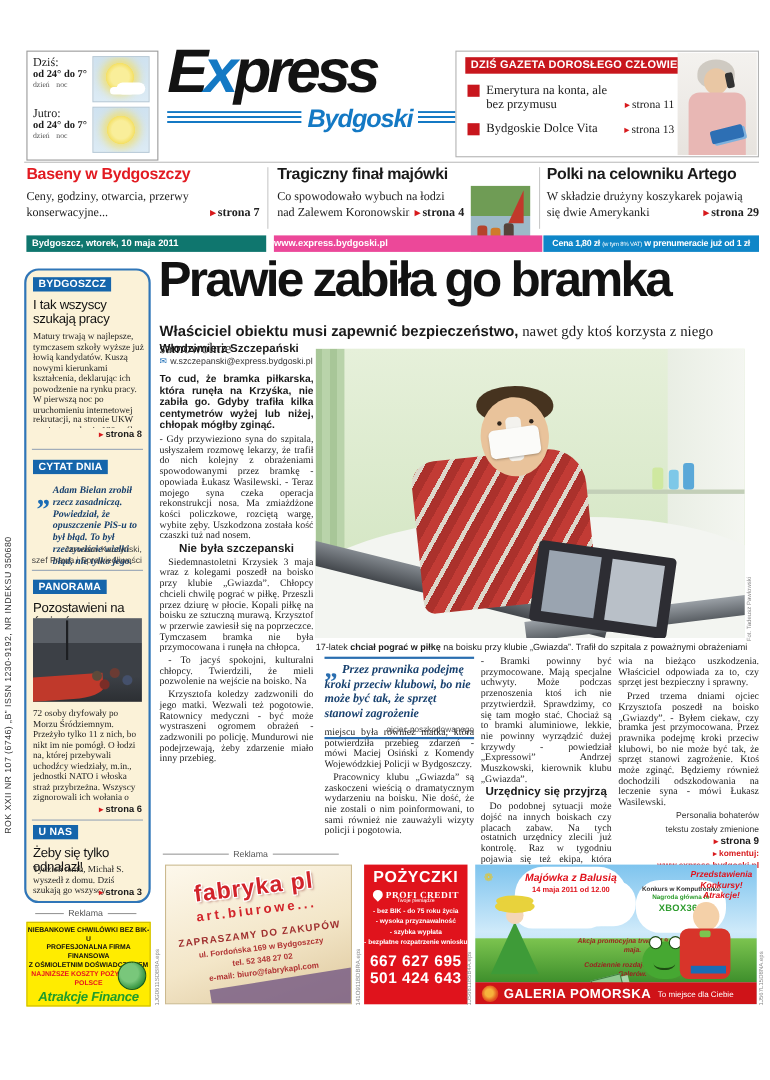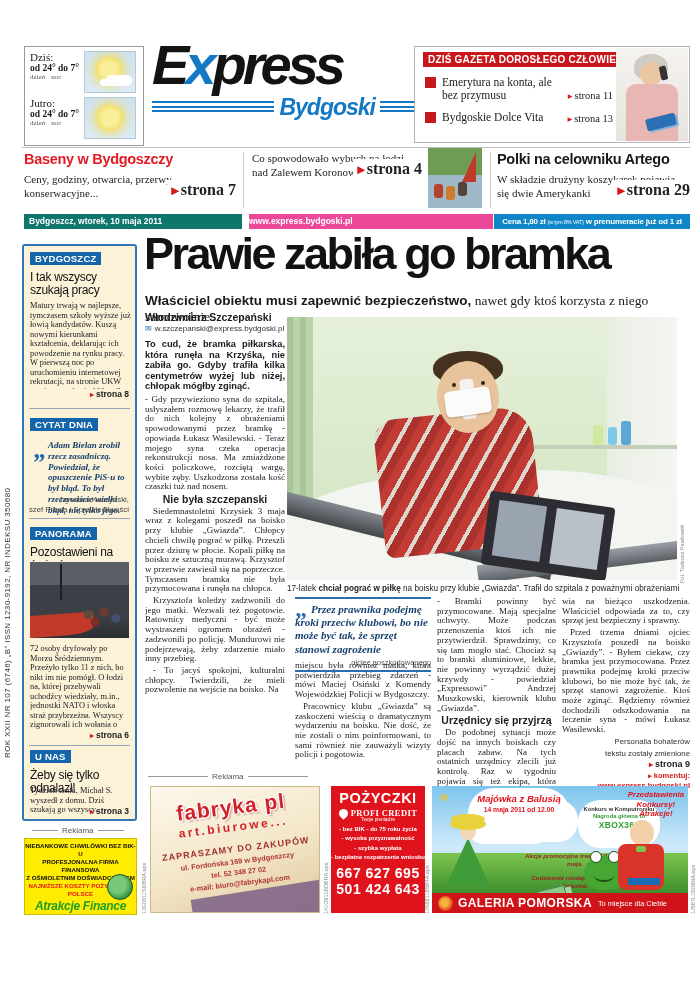--- a/index.html
+++ b/index.html
@@ -44,36 +44,36 @@
   .w-body{position:absolute;left:10px;top:36px;width:52px;height:58px;border-radius:10px 10px 0 0;background:#e8b7b4;}
   .w-phone{position:absolute;left:44px;top:18px;width:7px;height:14px;background:#333;border-radius:2px;transform:rotate(-12deg);}
   .w-card{position:absolute;left:30px;top:68px;width:30px;height:12px;background:#2d6fb4;border-radius:2px;transform:rotate(-14deg);box-shadow:2px 2px 0 #7fb2dd;}
   
   .rule-h{background:#bdbdbd;height:1px;}
   .tdiv{width:1px;height:56px;background:#c9c9c9;top:152px;}
   .teaser{top:151px;}
   .t-title{font-size:14.5px;font-weight:bold;letter-spacing:-.3px;margin-bottom:5px;}
   .t-red{color:#e21b22;}
   .t-body{position:relative;font-family:"Liberation Serif",serif;font-size:11px;line-height:1.3;color:#222;}
-  .t-page{position:absolute;right:0;bottom:0;background:#fff;padding-left:5px;font-size:16px;font-weight:bold;font-family:"Liberation Serif",serif;}
+  .t-page{position:absolute;right:0;bottom:0;background:#fff;padding-left:5px;font-size:11px;font-weight:bold;font-family:"Liberation Serif",serif;}
   .t-photo{position:absolute;right:0;top:-3px;width:54px;height:60px;overflow:hidden;background:linear-gradient(#6f9c55 0 45%,#9db9c8 45% 100%);}
   .sail{position:absolute;right:6px;top:4px;width:0;height:0;border-left:14px solid transparent;border-bottom:30px solid #c1392b;}
   .fig{position:absolute;width:9px;height:14px;border-radius:3px;background:#b5432c;}
   .fig.f2{background:#d07a2a;}
   .fig.f3{background:#55423a;}
   
   .ibar{top:214px;height:15px;color:#fff;font-weight:bold;font-size:8.5px;line-height:15px;white-space:nowrap;overflow:hidden;}
   .ibar .tiny{font-size:5.5px;font-weight:normal;}
   
   #headline{left:144px;top:228px;font-size:45px;font-weight:bold;letter-spacing:-2.5px;color:#121212;white-space:nowrap;}
   #subhead{left:145px;top:293px;width:548px;font-size:13.5px;}
   #subhead .sb{font-weight:bold;}
   #subhead .sr{font-family:"Liberation Serif",serif;}
   
-  #sidebar{left:22px;top:244px;width:115px;height:577px;background:#fbf2d8;border:2px solid #3076b8;border-radius:3px;box-sizing:border-box;}
+  #sidebar{left:22px;top:244px;width:115px;height:577px;background:#fbf2d8;border:2px solid #3076b8;border-radius:13px;box-sizing:border-box;}
   .chip{position:absolute;left:6px;background:#1565ab;color:#fff;font-weight:bold;font-size:9.5px;padding:1px 5px;letter-spacing:.2px;}
   .sb-title{position:absolute;left:6px;right:5px;font-weight:normal;font-size:12px;line-height:1.1;letter-spacing:-.3px;color:#111;}
   .sb-text{position:absolute;left:6px;right:4px;font-family:"Liberation Serif",serif;font-size:8.4px;line-height:9.5px;color:#222;overflow:hidden;}
   .sb-page{position:absolute;right:6px;font-size:8.5px;font-weight:bold;}
   .sb-div{position:absolute;left:5px;right:5px;border-top:1px solid #97a6b6;}
   .arr::before{content:"\25B8";color:#d7191c;margin-right:2px;font-size:.9em;}
   .qmark::before{content:"\201E";}
   .qmark{position:absolute;left:4px;top:-6px;font-family:"Liberation Serif",serif;font-weight:bold;font-size:26px;color:#1a6cb5;}
   .sb-quote{position:absolute;left:6px;right:5px;font-family:"Liberation Serif",serif;font-weight:bold;font-style:italic;font-size:9px;line-height:1.2;color:#17406e;}
   .sb-quote .qtext{display:block;padding-left:18px;}
@@ -245,20 +245,21 @@
 
   <div class="abs rule-h" style="left:22px;top:147px;width:668px;"></div>
 
   <div class="abs teaser" style="left:24px;width:212px;">
     <div class="t-title t-red">Baseny w Bydgoszczy</div>
     <div class="t-body"><span>Ceny, godziny, otwarcia, przerwy konserwacyjne...</span>
       <span class="t-page arr">strona 7</span></div>
   </div>
   <div class="abs tdiv" style="left:243px;"></div>
   <div class="abs teaser" style="left:252px;width:230px;">
+    <div class="t-title" style="padding-right:58px;">Tragiczny finał majówki</div>
     <div class="t-body" style="padding-right:60px;"><span>Co spowodowało wybuch na łodzi nad Zalewem Koronowskim?</span>
       <span class="t-page arr" style="right:60px;">strona 4</span>
       <div class="t-photo">
         <div class="sail"></div>
         <div class="fig" style="left:6px;bottom:10px;"></div>
         <div class="fig f2" style="left:18px;bottom:8px;"></div>
         <div class="fig f3" style="left:30px;bottom:12px;"></div>
       </div>
     </div>
   </div>
@@ -335,22 +336,22 @@
   </div>
 
   <div class="abs" id="byline">Włodzimierz Szczepański</div>
   <div class="abs env" id="byline-email">w.szczepanski@express.bydgoski.pl</div>
   <div class="abs" id="lede">To cud, że bramka piłkarska, która runęła na Krzyśka, nie zabiła go. Gdyby trafiła kilka centymetrów wyżej lub niżej, chłopak mógłby zginąć.</div>
 
   <div class="abs bodycol" id="col1">
     <p class="ni">- Gdy przywieziono syna do szpitala, usłyszałem rozmowę lekarzy, że trafił do nich kolejny z obrażeniami spowodowanymi przez bramkę - opowiada Łukasz Wasilewski. - Teraz mojego syna czeka operacja rekonstrukcji nosa. Ma zmiażdżone kości policzkowe, rozciętą wargę, wybite zęby. Uszkodzona została kość czaszki tuż nad nosem.</p>
     <div class="colsub">Nie była szczepanski</div>
     <p>Siedemnastoletni Krzysiek 3 maja wraz z kolegami poszedł na boisko przy klubie „Gwiazda”. Chłopcy chcieli chwilę pograć w piłkę. Przeszli przez dziurę w płocie. Kopali piłkę na boisku ze sztuczną murawą. Krzysztof w przerwie zawiesił się na poprzeczce. Tymczasem bramka nie była przymocowana i runęła na chłopca.</p>
+    <p>- To jacyś spokojni, kulturalni chłopcy. Twierdzili, że mieli pozwolenie na wejście na boisko. Na</p>
     <p>Krzysztofa koledzy zadzwonili do jego matki. Wezwali też pogotowie. Ratownicy medyczni - być może wystraszeni ogromem obrażeń - zadzwonili po policję. Mundurowi nie podejrzewają, żeby zdarzenie miało inny przebieg.</p>
-    <p>- To jacyś spokojni, kulturalni chłopcy. Twierdzili, że mieli pozwolenie na wejście na boisko. Na</p>
   </div>
 
   <div class="abs" id="photo">
     <div class="wallwhite"></div>
     <div class="curtain"></div>
     <div class="shelf"></div>
     <div class="bottle" style="right:46px;top:104px;width:10px;height:24px;background:#5aa8d8;"></div>
     <div class="bottle" style="right:60px;top:110px;width:9px;height:18px;background:#7ec8e8;"></div>
     <div class="bottle" style="right:74px;top:108px;width:10px;height:20px;background:#cfe8a0;"></div>
     <div class="bed"></div>

